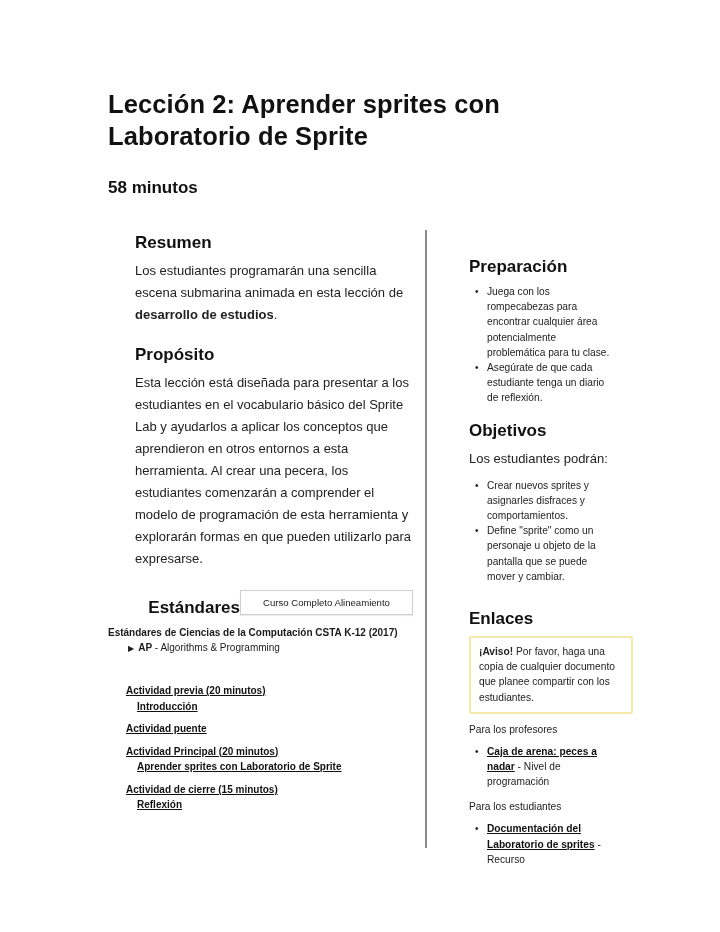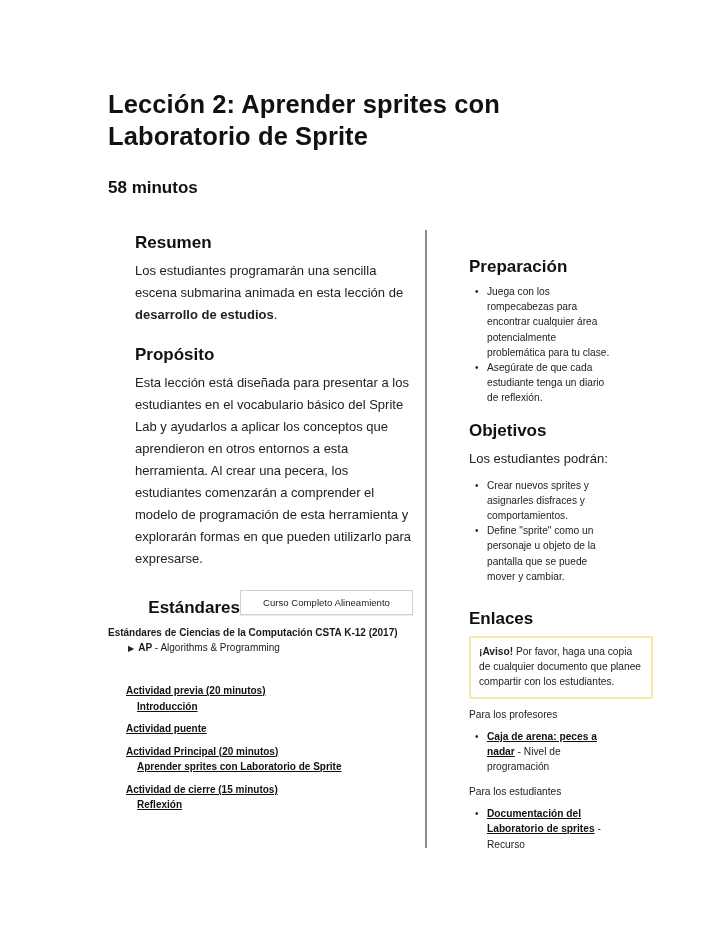--- a/index.html
+++ b/index.html
@@ -116,21 +116,21 @@
       font-size: 10px;
     }
     .callout {
       border: 2px solid #f4e9a8;
       border-radius: 2px;
       background: #ffffff;
       padding: 6px 8px 7px 8px;
       font-size: 10.2px;
       line-height: 15.2px;
       color: #222;
-      width: 184px;
+      width: 164px;
       margin-top: 6px;
     }
     .callout b { font-weight: bold; }
     .link-bold { font-weight: bold; text-decoration: underline; color: #111; text-align: center; }
     .sub-label { font-size: 10.2px; line-height: 15px; color: #222; margin-top: 10px; }
   </style>
 </head>
 <body>
 
 <h1 class="page-title">Lección 2: Aprender sprites con Laboratorio de Sprite</h1>

